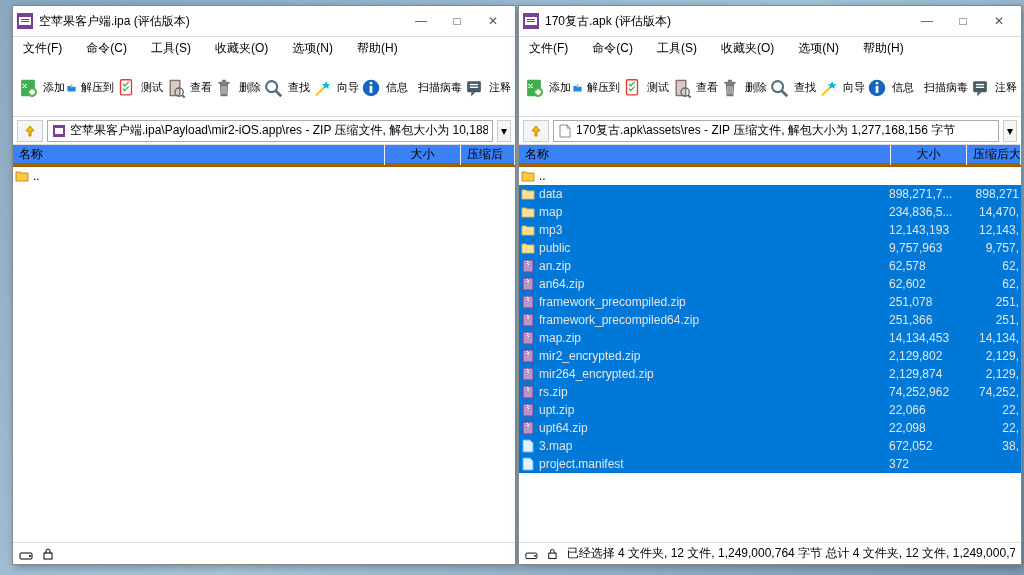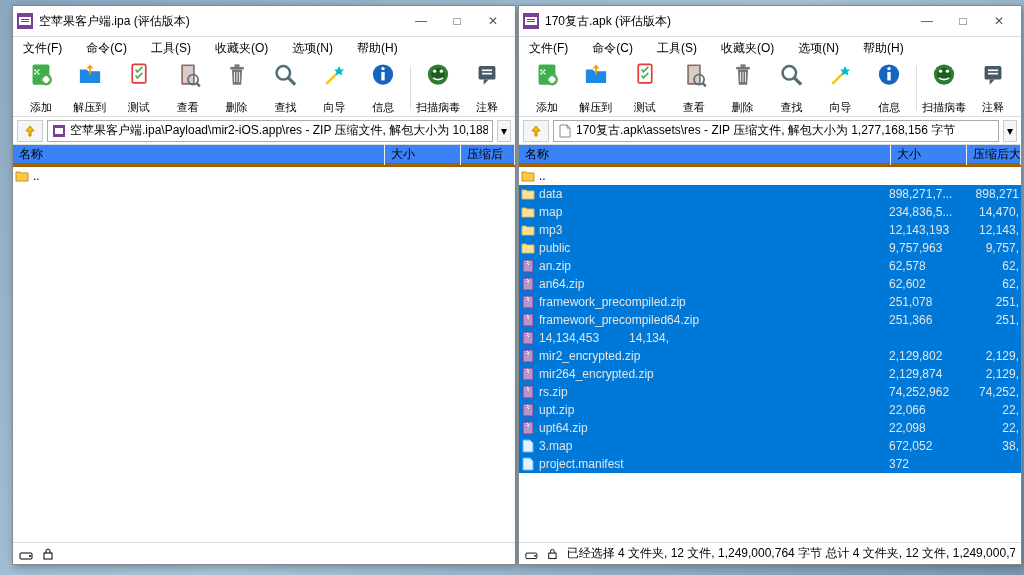--- a/index.html
+++ b/index.html
@@ -8,34 +8,34 @@
 .w1{left:12px;top:5px;width:504px;height:560px}
 .w2{left:518px;top:5px;width:504px;height:560px}
 .titlebar{height:31px;background:#fff;display:flex;align-items:center;padding:4px 4px;border-bottom:1px solid #ddd}
 .title-icon{width:16px;height:16px;margin-right:6px}
 .title-text{flex:1;color:#000;font-size:12px}
 .win-btns{display:flex}
 .win-btn{width:36px;height:24px;display:flex;align-items:center;justify-content:center;color:#555;cursor:pointer}
 .menubar{height:22px;display:flex;align-items:center;padding:0 4px;gap:12px}
 .menu-item{padding:2px 6px;cursor:pointer}
 .toolbar{height:58px;display:flex;align-items:center;padding:2px 4px;gap:1px;border-bottom:1px solid #ddd;overflow:hidden}
-.tool-btn{width:48px;height:54px;display:flex;flex-direction:column;align-items:center;justify-content:flex-start;cursor:pointer;gap:12px}
+.tool-btn{width:48px;height:54px;display:flex;flex-direction:row;align-items:center;justify-content:flex-start;cursor:pointer;gap:4px}
 .tool-icon{width:32px;height:32px}
 .tool-lbl{font-size:11px;text-align:center;white-space:nowrap}
 .sep{width:1px;height:44px;background:#ddd;margin:0 2px}
 .pathbar{height:28px;display:flex;align-items:center;padding:2px 4px;gap:4px;border-bottom:1px solid #ddd}
 .up-btn{width:26px;height:22px;border:1px solid #ccc;background:#f5f5f5;display:flex;align-items:center;justify-content:center;cursor:pointer}
 .path-box{flex:1;height:22px;border:1px solid #aaa;display:flex;align-items:center;padding:0 4px;gap:4px;background:#fff;overflow:hidden}
 .file-icon{width:14px;height:14px;flex-shrink:0}
 .path-text{font-size:12px;white-space:nowrap;overflow:hidden}
 .path-dd{width:14px;height:22px;border:1px solid #ccc;background:#f5f5f5;display:flex;align-items:center;justify-content:center;cursor:pointer}
 .list-header{height:22px;display:flex;align-items:center;border-bottom:4px solid #a16207;background:#3b82f6}
 .hcol{padding:2px 6px;border-right:1px solid #eee;overflow:hidden;white-space:nowrap}
 .hc-name{flex:1}
-.hc-size{width:76px;text-align:left}
+.hc-size{width:76px;text-align:center}
 .hc-packed{width:54px;text-align:left}
 .list-body{flex:1;overflow:auto;background:#fff}
 .row{height:18px;display:flex;align-items:center;padding:0 2px}
 .row.sel{background:#0078D7;color:#e5e5e5}
 .r-icon{width:14px;height:14px;margin-right:4px;flex-shrink:0}
 .r-name{flex:1;white-space:nowrap;overflow:hidden}
 .r-size{width:76px;padding-right:6px;white-space:nowrap}
 .r-packed{width:54px;text-align:right;white-space:nowrap;overflow:hidden}
 .statusbar{height:22px;border-top:1px solid #ddd;display:flex;align-items:center;padding:0 6px;gap:8px;font-size:11px}
 .st-icon{width:14px;height:14px}
@@ -423,20 +423,21 @@
         <span class="r-packed">251,</span>
       </div>
       <div class="row sel">
         <svg class="r-icon" viewBox="0 0 14 14">
           <rect x="2" y="1" width="10" height="12" fill="#B794C9" stroke="#7B3F99"></rect>
           <rect x="6" y="2" width="1" height="1" fill="#fff"></rect>
           <rect x="7" y="3" width="1" height="1" fill="#fff"></rect>
           <rect x="6" y="4" width="1" height="1" fill="#fff"></rect>
           <rect x="7" y="5" width="1" height="1" fill="#fff"></rect>
         </svg>
+        <span class="r-name">map.zip</span>
         <span class="r-size">14,134,453</span>
         <span class="r-packed">14,134,</span>
       </div>
       <div class="row sel">
         <svg class="r-icon" viewBox="0 0 14 14">
           <rect x="2" y="1" width="10" height="12" fill="#B794C9" stroke="#7B3F99"></rect>
           <rect x="6" y="2" width="1" height="1" fill="#fff"></rect>
           <rect x="7" y="3" width="1" height="1" fill="#fff"></rect>
           <rect x="6" y="4" width="1" height="1" fill="#fff"></rect>
           <rect x="7" y="5" width="1" height="1" fill="#fff"></rect>

